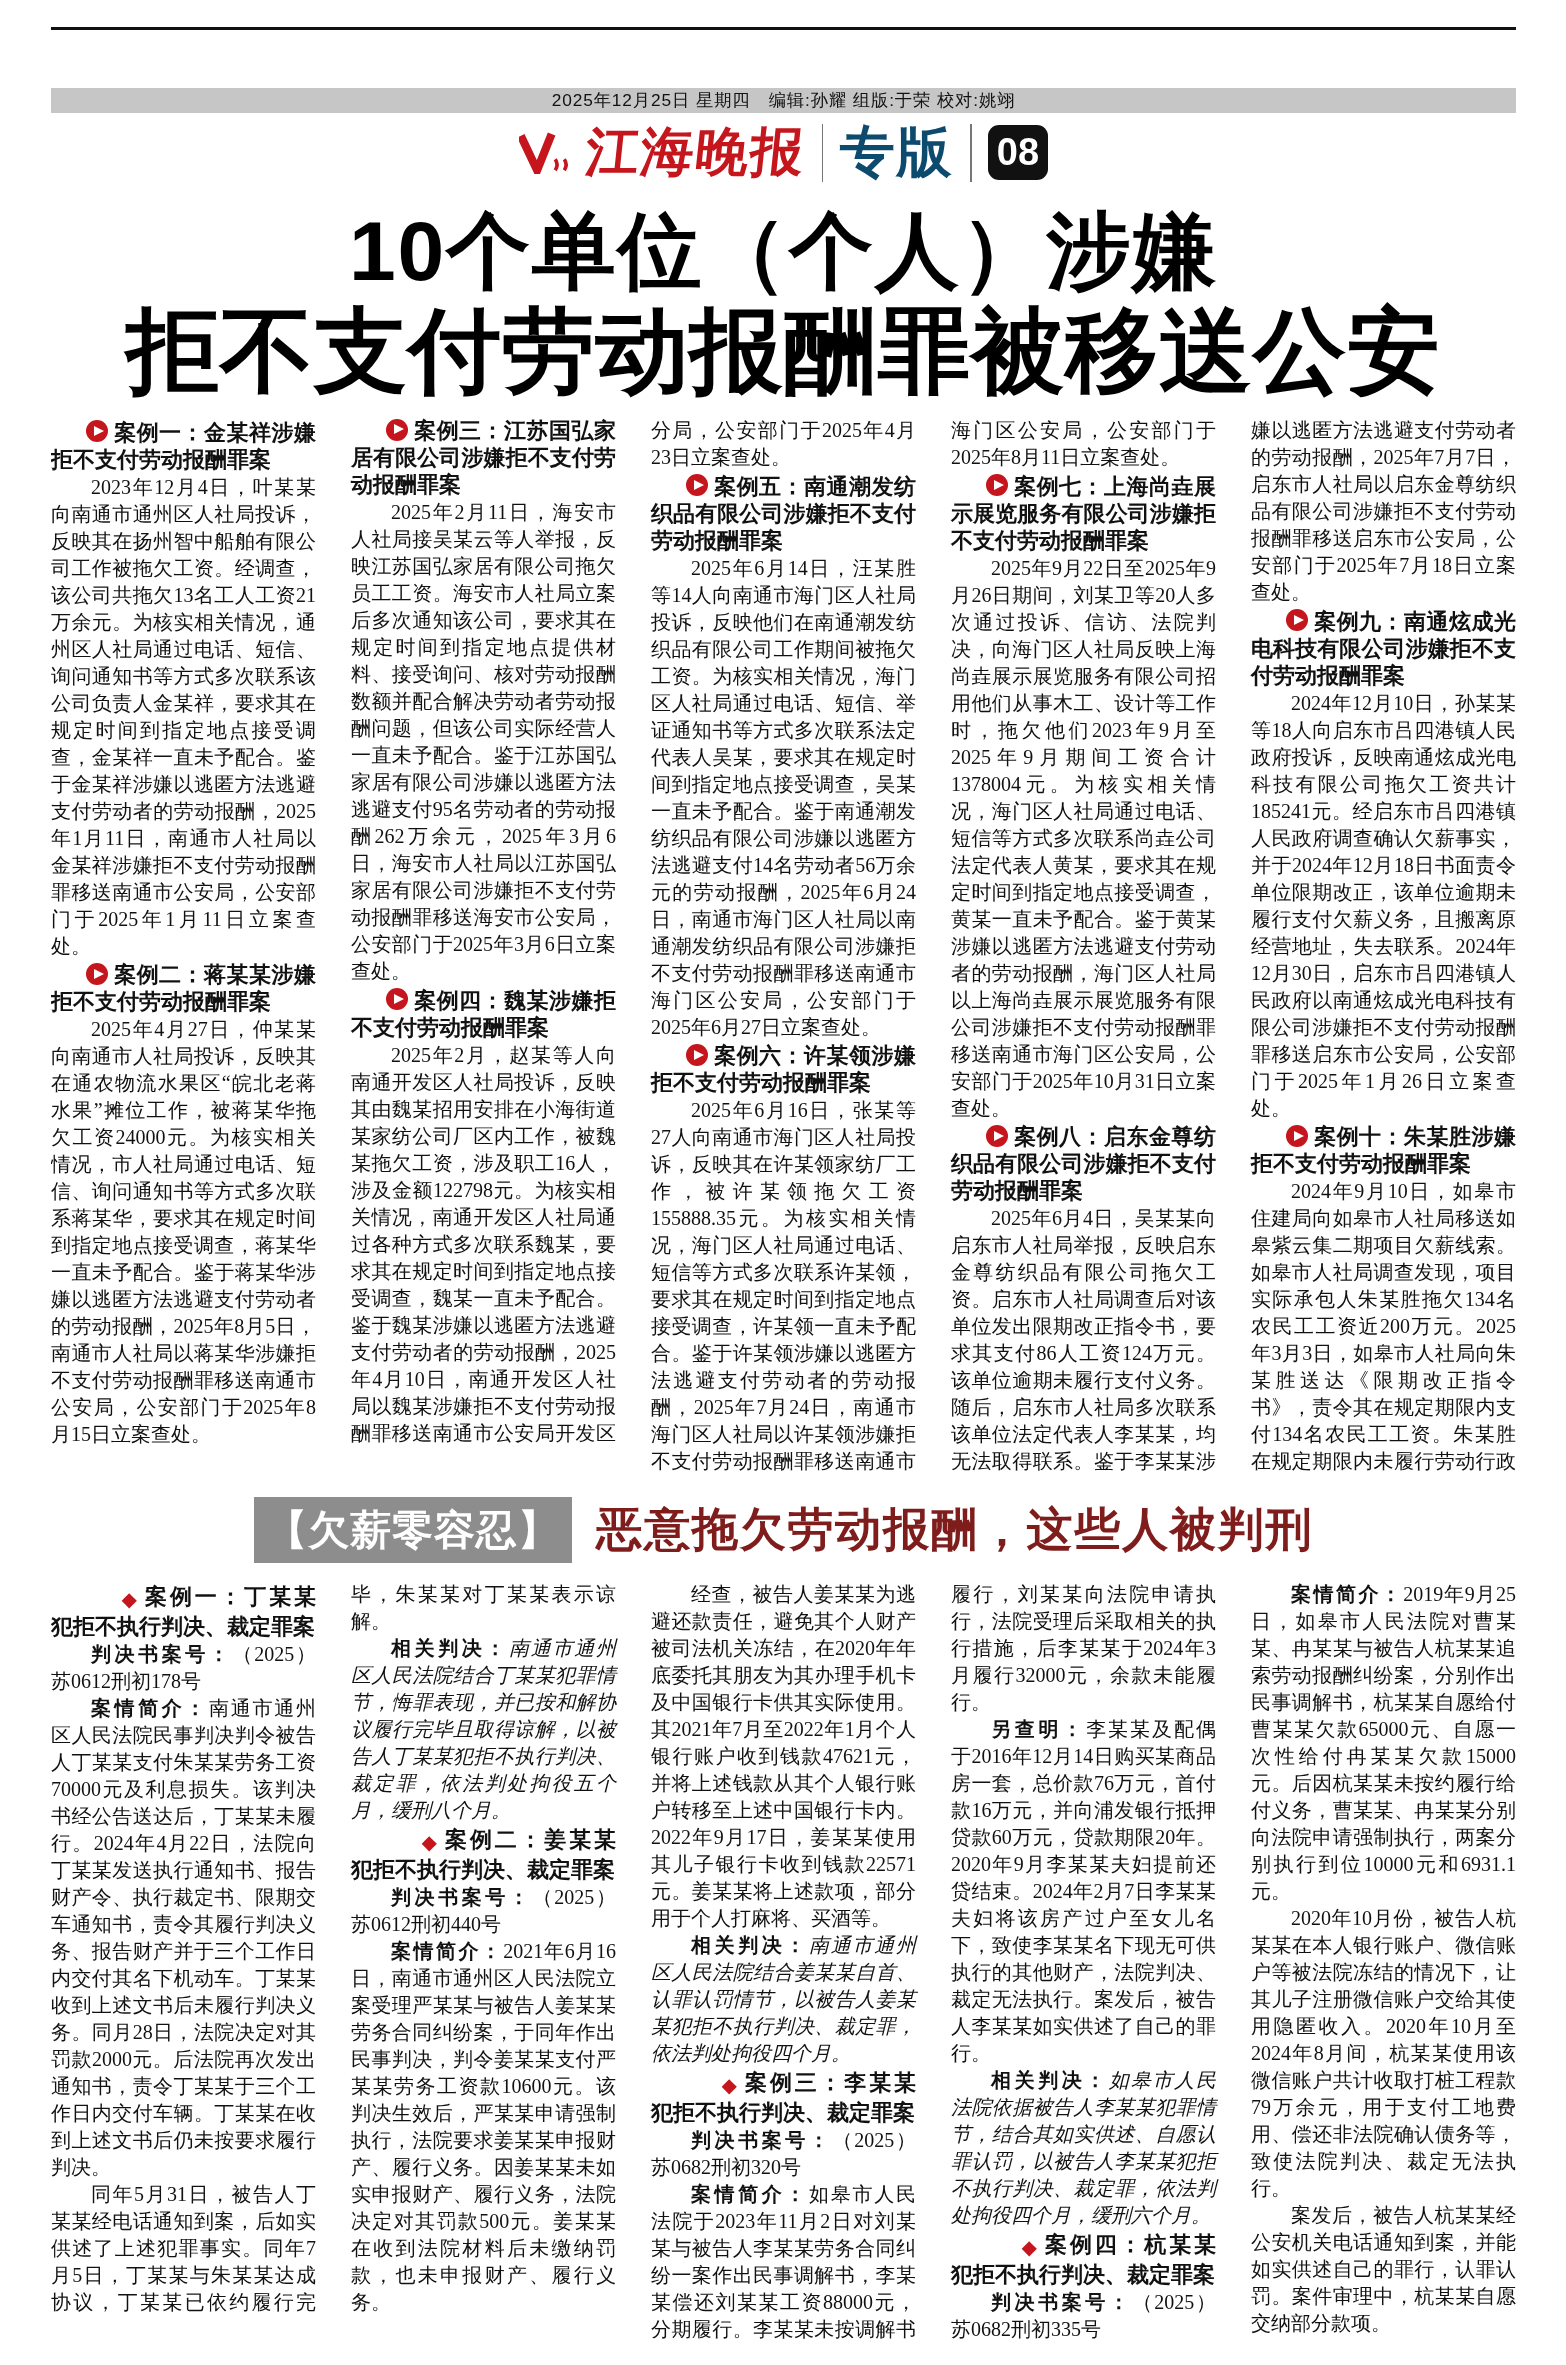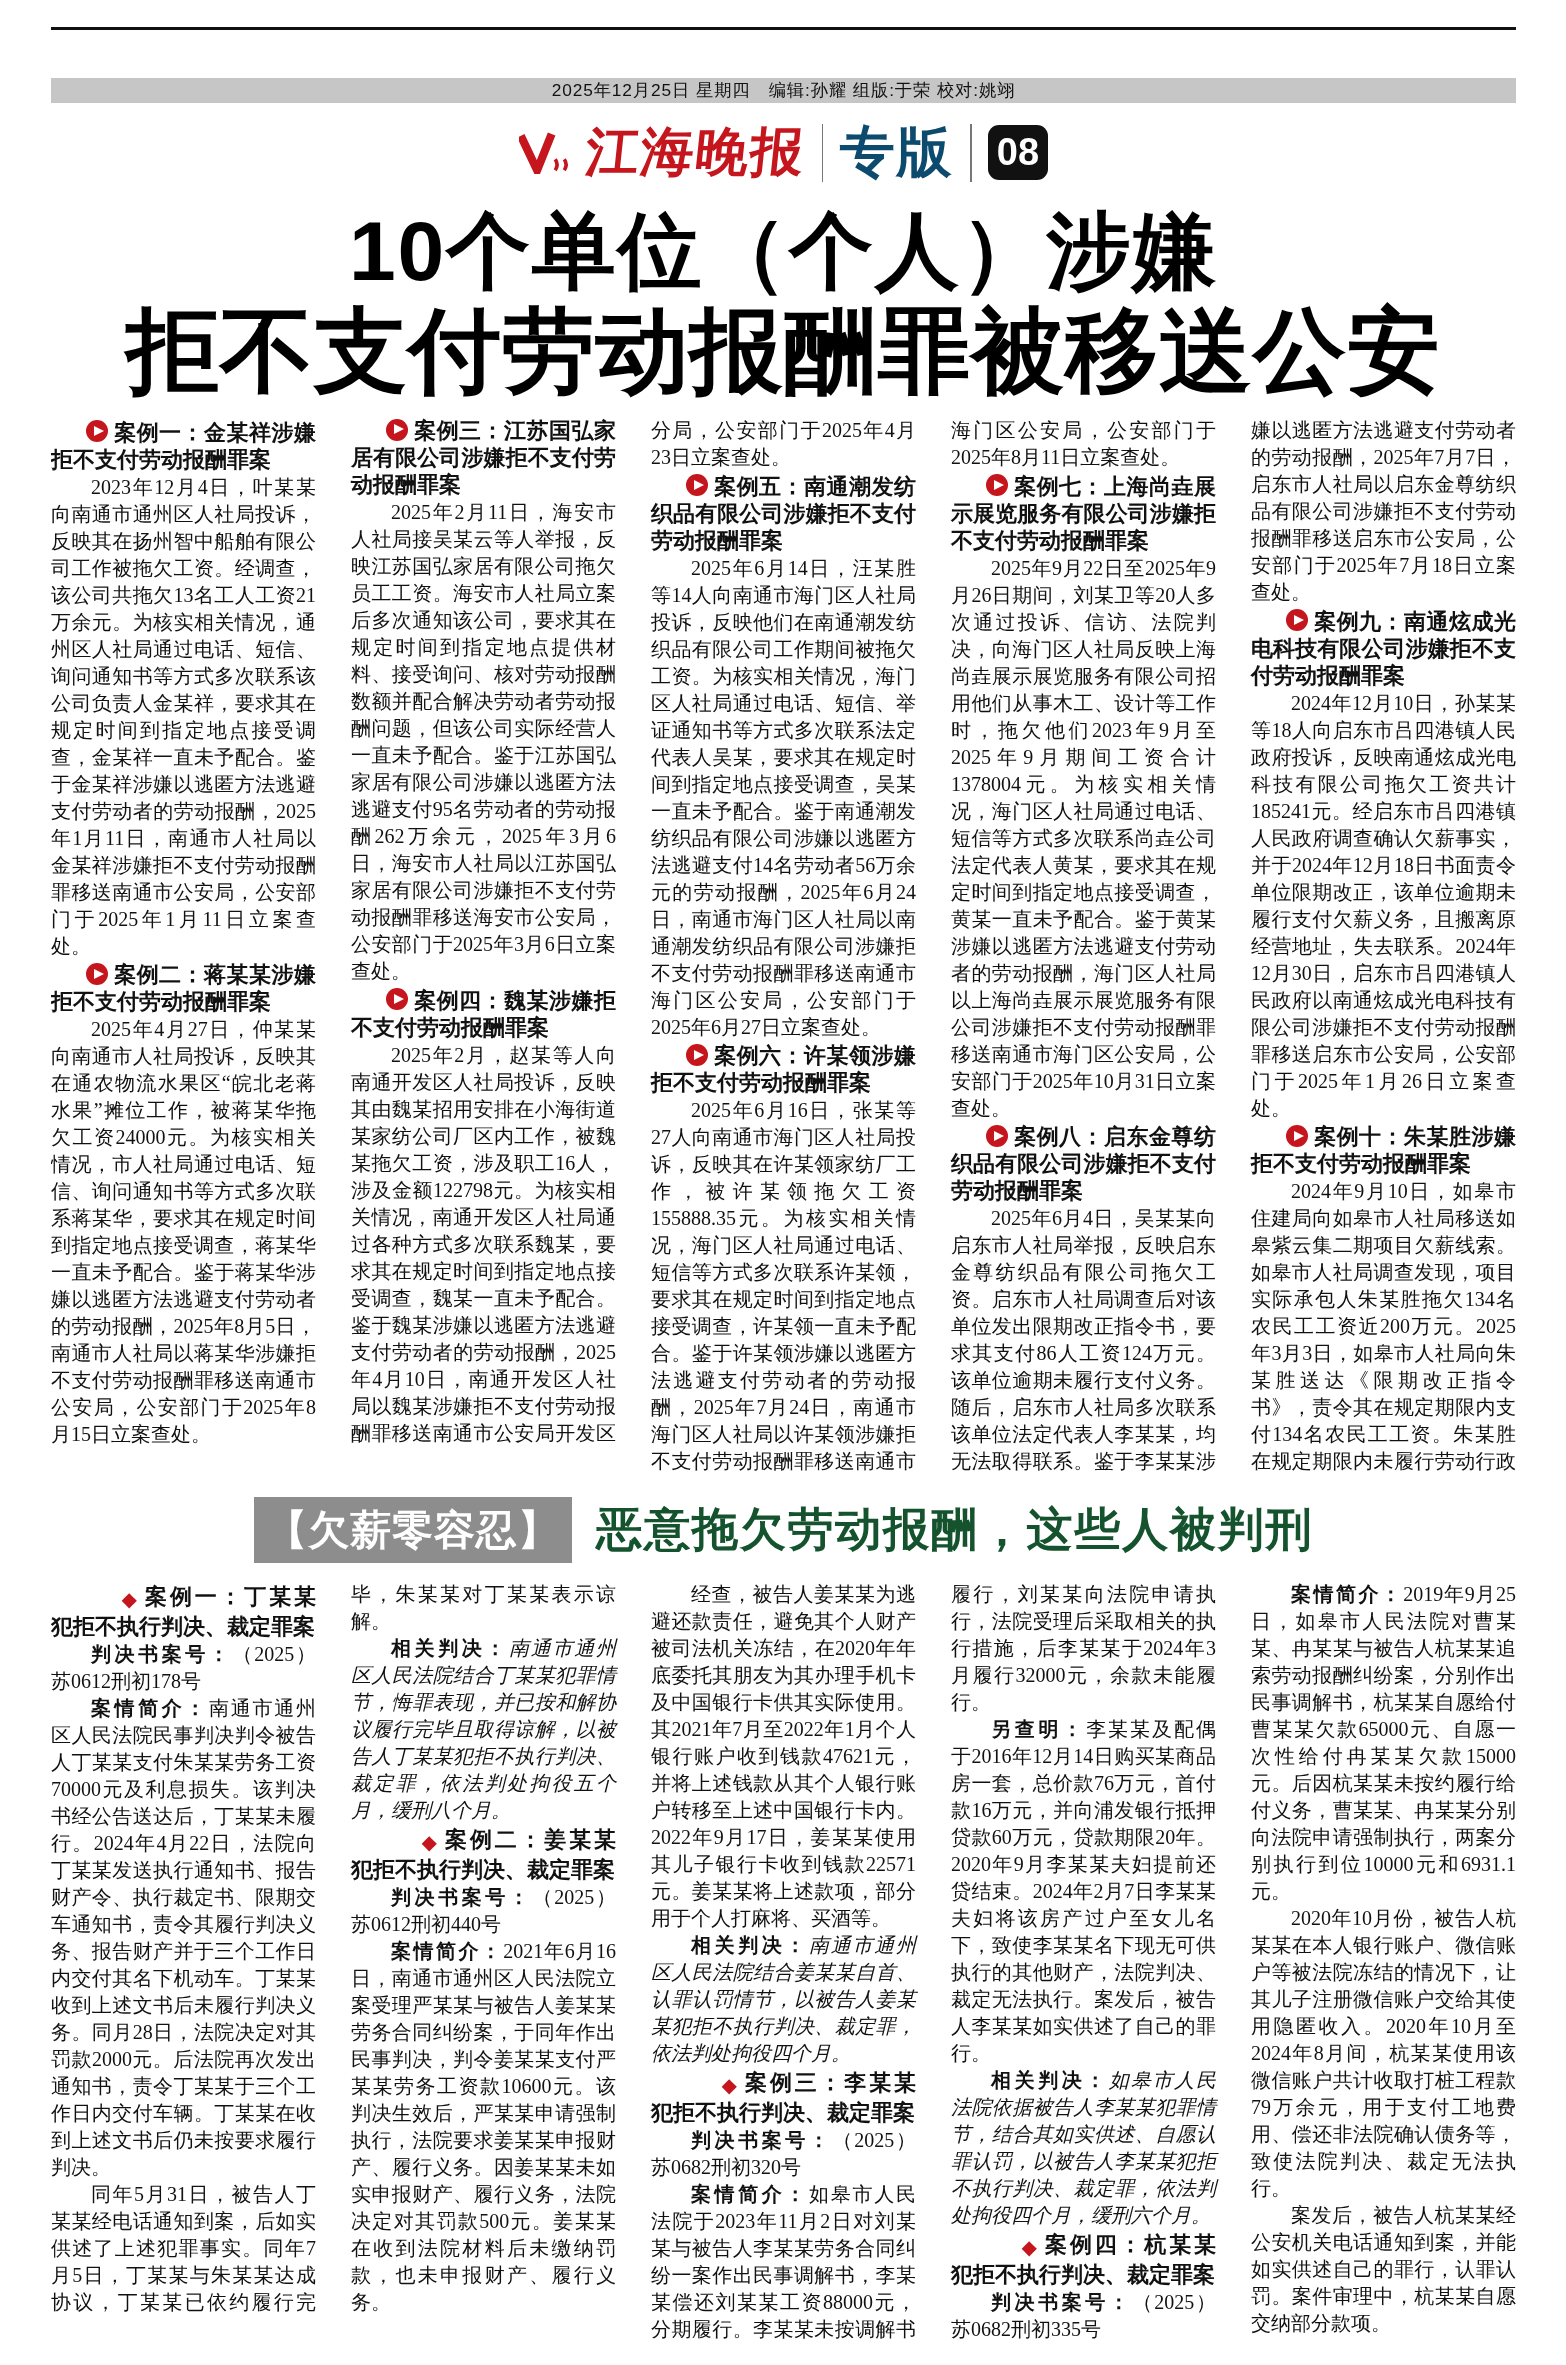--- a/index.html
+++ b/index.html
@@ -1,19 +1,19 @@
 <!DOCTYPE html>
 <html style="font-size:14.6px"><head>
 <meta charset="utf-8">
 <style>
   html,body{margin:0;padding:0;background:#e8e8e8;}
   .page{position:relative;width:1567px;height:2366px;background:#ffffff;margin:0 auto;
         font-family:"Liberation Serif","DejaVu Serif",serif;color:#111;overflow:hidden;}
   .toprule{position:absolute;top:27px;left:51px;width:1465px;height:2.7px;background:#111;}
-  .dateband{position:absolute;top:78px;left:51px;width:1465px;height:24.6px;background:#c6c6c6;
+  .dateband{position:absolute;top:88px;left:51px;width:1465px;height:24.6px;background:#c6c6c6;
             display:flex;align-items:center;justify-content:center;}
   .dateband span{font-family:"Liberation Sans","DejaVu Sans",sans-serif;font-size:17.3px;color:#111;letter-spacing:0.9px;}
   
   .masthead{position:absolute;top:107px;left:0;width:100%;height:91px;display:flex;align-items:center;justify-content:center;gap:16.4px;}
   .logo{display:flex;align-items:center;gap:9px;}
   .logo .name{font-size:53px;font-weight:bold;color:#c4161c;transform:skewX(-6deg);
               font-family:"Liberation Serif","DejaVu Serif",serif;letter-spacing:1.8px;}
   .vdiv{width:1.8px;height:58px;background:#777;}
   .sectionname{font-size:55px;font-weight:bold;color:#0c4a6e;font-family:"Liberation Serif","DejaVu Serif",serif;letter-spacing:1.8px;}
   .pagenum{width:60px;height:55px;background:#111;border-radius:11px;display:flex;align-items:center;justify-content:center;}
@@ -36,21 +36,21 @@
   .marker{display:none;}
   .para.title .marker{display:inline-block;vertical-align:-2.7px;margin-right:5.5px;}
   .a1 .marker{position:relative;width:22px;height:22px;border-radius:50%;background:#c4161c;}
   .a1 .marker::after{content:"";position:absolute;left:8.2px;top:5.5px;width:0;height:0;
       border-left:10px solid #fff;border-top:5.5px solid transparent;border-bottom:5.5px solid transparent;}
   .a2 .marker{color:#c4161c;font-size:20px;font-family:"DejaVu Sans",sans-serif;}
   
   .sec2head{position:absolute;top:1497px;left:51px;width:1465px;display:flex;align-items:center;justify-content:center;gap:24px;}
   .sec2tag{background:#8d8d8d;color:#fff;font-weight:bold;font-size:41px;padding:5.5px 12.7px;
            font-family:"Liberation Sans","DejaVu Sans",sans-serif;letter-spacing:0.9px;}
-  .sec2title{font-size:46px;font-weight:bold;color:#14532d;font-family:"Liberation Sans","DejaVu Sans",sans-serif;letter-spacing:1.8px;}
+  .sec2title{font-size:46px;font-weight:bold;color:#7f1d1d;font-family:"Liberation Sans","DejaVu Sans",sans-serif;letter-spacing:1.8px;}
 </style>
 </head>
 <body>
 
 <div class="page">
   <div class="toprule"></div>
 
   <div class="dateband">
     <span>2025年12月25日 星期四　编辑:孙耀 组版:于荣 校对:姚翊</span>
   </div>

